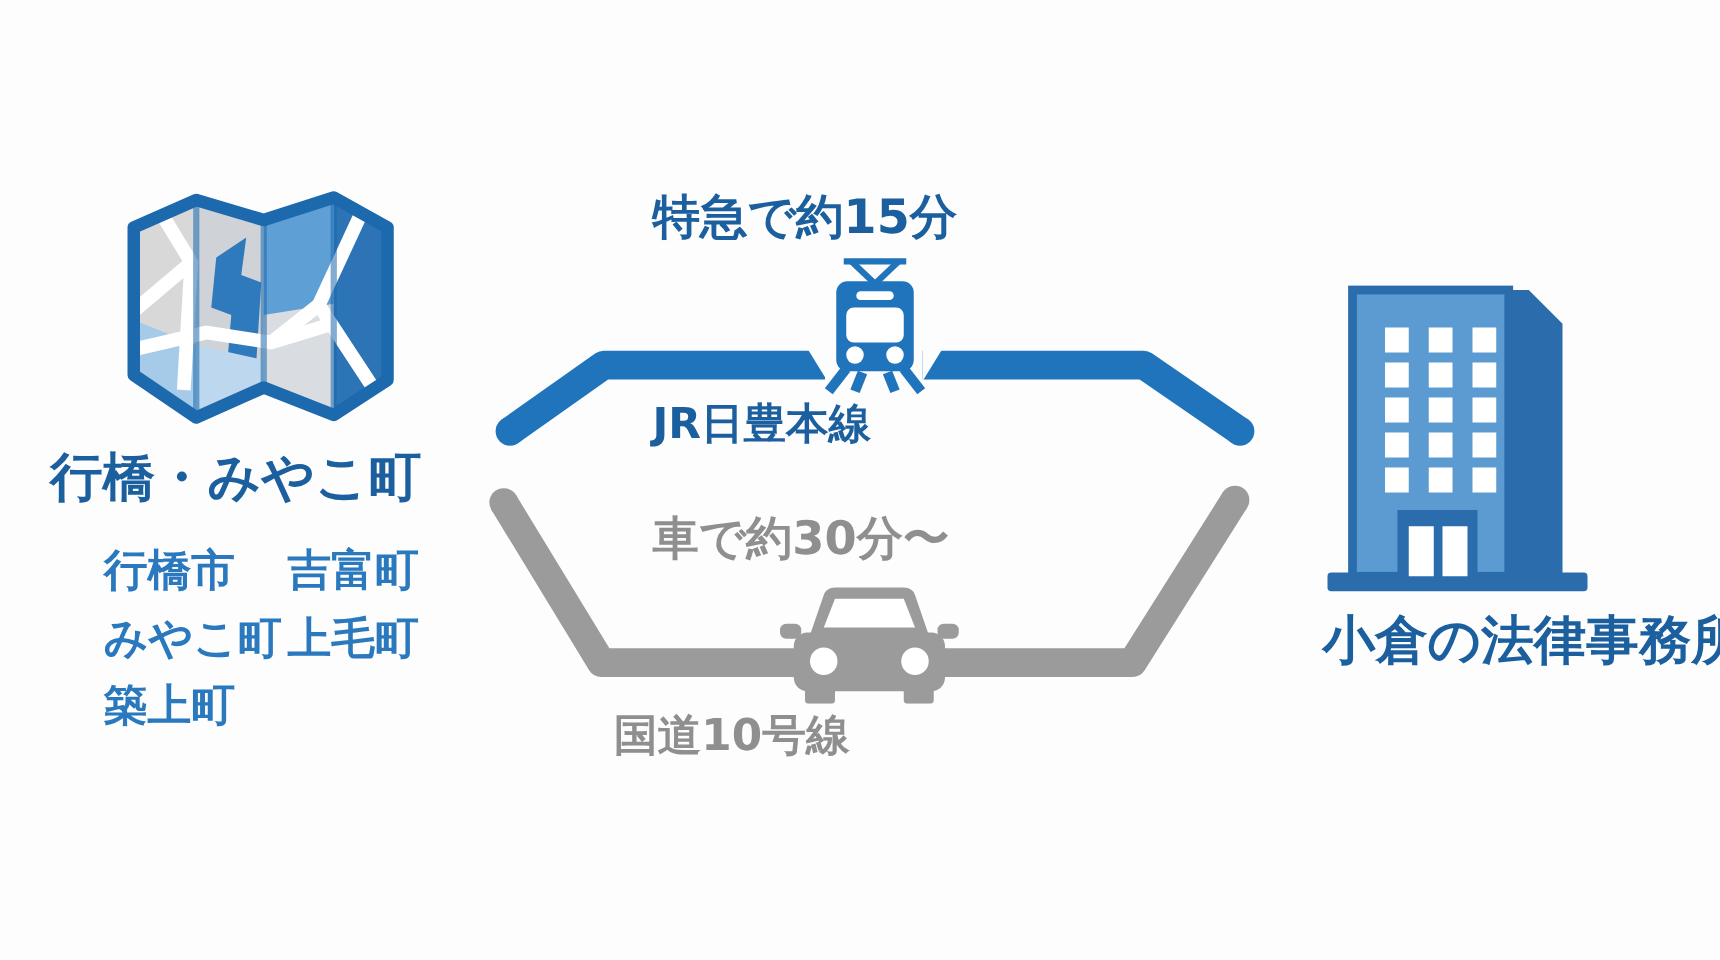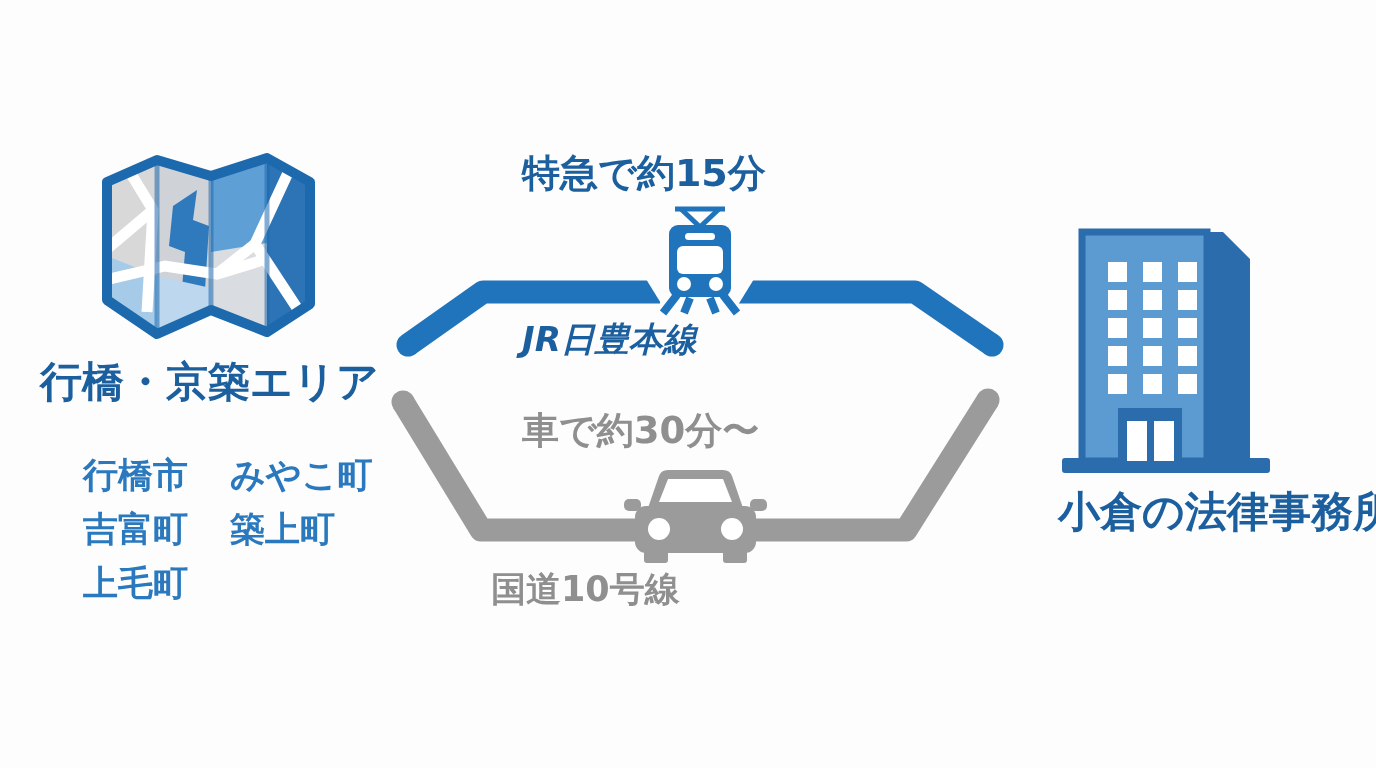--- a/index.html
+++ b/index.html
@@ -23,29 +23,29 @@
     background:#fdfdfd;
     font-family:"DejaVu Sans","Liberation Sans",sans-serif;
     font-weight:700;
   }
   .abs{position:absolute;}
   .label{white-space:nowrap;line-height:1.15;}
   .center{text-align:left;}
   .area-title{left:40px;top:358px;width:362px;font-size:42px;color:var(--dark-blue-text);}
   .dest-title{left:1058px;top:488px;width:360px;font-size:42px;color:var(--dark-blue-text);}
   .train-duration{left:522px;top:152px;width:350px;font-size:38px;color:var(--dark-blue-text);}
-  .train-route-name{left:522px;top:320px;width:350px;font-size:34px;color:var(--dark-blue-text);font-style:italic;}
+  .train-route-name{left:522px;top:320px;width:350px;font-size:34px;color:var(--dark-blue-text);}
   .car-duration{left:522px;top:410px;width:350px;font-size:37px;color:var(--gray-text);}
   .car-route-name{left:491px;top:569px;width:350px;font-size:35px;color:var(--gray-text);}
   .muni-list{
     left:83px;top:433px;
     display:grid;
     grid-template-columns:147px max-content;
     grid-auto-rows:54px;
-    font-size:35px;color:var(--list-blue-text);margin-top:19px;
+    font-size:35px;color:var(--list-blue-text);
   }
   .muni-list span{white-space:nowrap;}
   svg{display:block;}
 </style>
 </head>
 <body>
 
 <div class="canvas">
 
   <svg class="abs" style="left:0;top:0;" width="1376" height="768" viewBox="0 0 1376 768">
@@ -149,28 +149,28 @@
         <rect x="118" y="121" width="19" height="20"></rect>
       <rect x="48" y="149" width="19" height="20"></rect>
         <rect x="83" y="149" width="19" height="20"></rect>
         <rect x="118" y="149" width="19" height="20"></rect>
     </g>
     <rect x="58" y="183" width="64" height="53" fill="var(--building-dark)"></rect>
     <rect x="67" y="196" width="20" height="40" fill="#ffffff"></rect>
     <rect x="94" y="196" width="20" height="40" fill="#ffffff"></rect>
   </svg>
 
-  <div class="abs label center area-title">行橋・京築エリア</div>
+  <div class="abs label center area-title">行橋・みやこ町</div>
 
   <div class="abs muni-list">
     <span>行橋市</span>
+    <span>吉富町</span>
     <span>みやこ町</span>
-    <span>吉富町</span>
+    <span>上毛町</span>
     <span>築上町</span>
-    <span>上毛町</span>
   </div>
 
   <div class="abs label center train-duration">特急で約15分</div>
   <div class="abs label center train-route-name">JR日豊本線</div>
 
   <div class="abs label center car-duration">車で約30分〜</div>
   <div class="abs label center car-route-name">国道10号線</div>
 
   <div class="abs label center dest-title">小倉の法律事務所</div>
 

